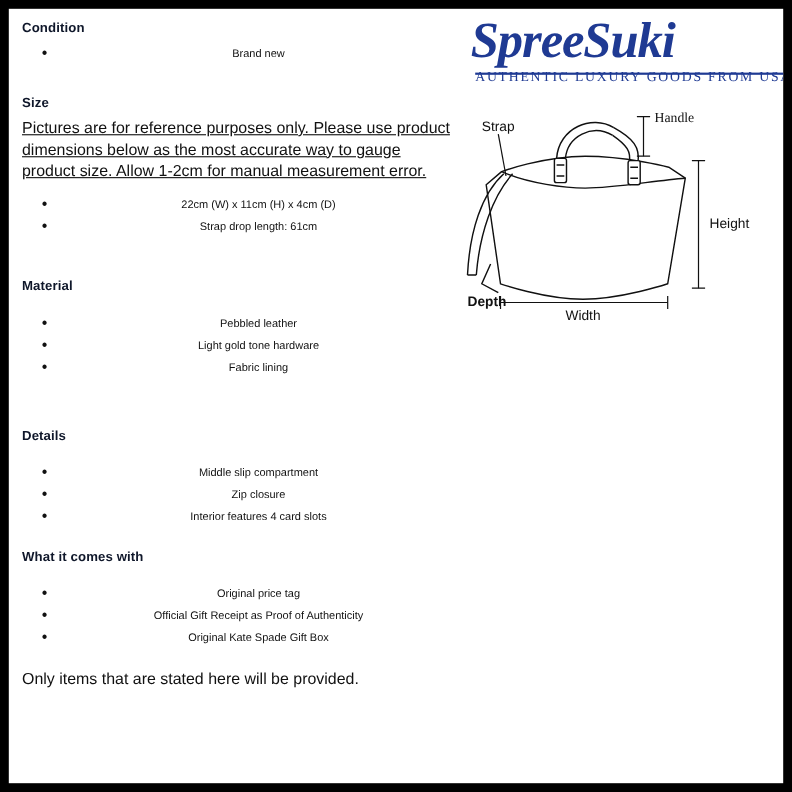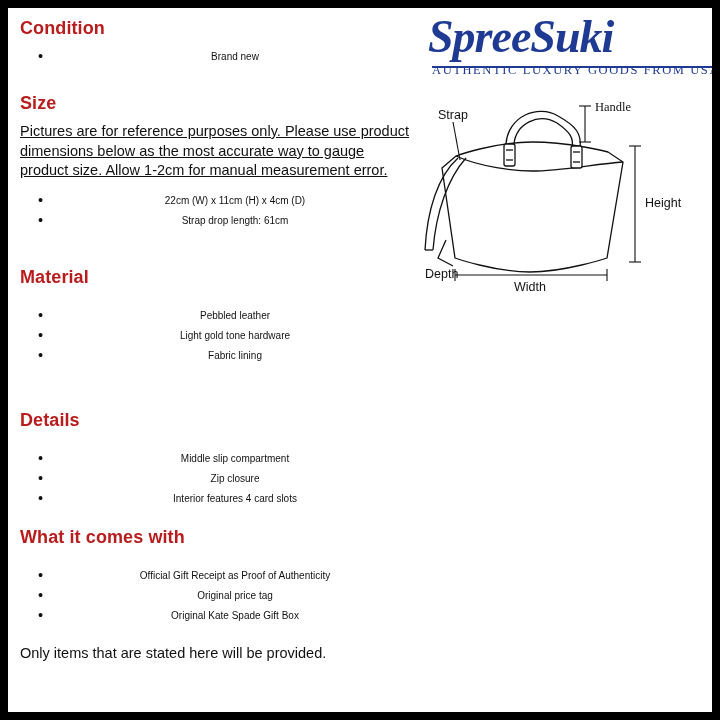--- a/index.html
+++ b/index.html
@@ -22,23 +22,23 @@
     background: #ffffff;
     overflow: hidden;
   }
   .content {
     position: absolute;
     left: 12px;
     top: 10px;
     width: 400px;
   }
   h2.section {
-    font-size: 18px;
+    font-size: 12px;
     font-weight: bold;
-    color: #b91c1c;
+    color: #0f172a;
     margin: 0 0 8px 0;
     letter-spacing: 0.1px;
   }
   .gap-sm { height: 10px; }
   .gap-md { height: 18px; }
   .gap-lg { height: 26px; }
   ul.bullets {
     margin: 0 0 0 0;
     padding: 0 0 0 30px;
     list-style: none;
@@ -176,21 +176,21 @@
         <line x1="35" y1="185" x2="187" y2="185"></line>
         <line x1="35" y1="179" x2="35" y2="191"></line>
         <line x1="187" y1="179" x2="187" y2="191"></line>
 
         <line x1="33" y1="32" x2="40" y2="70"></line>
       </g>
     </svg>
     <div class="dlabel" style="left:18px; top:18px;">Strap</div>
     <div class="dlabel" style="left:175px; top:10px;font-family:Liberation Serif, serif;">Handle</div>
     <div class="dlabel" style="left:225px; top:106px;">Height</div>
-    <div class="dlabel" style="left:5px; top:177px;">Depth</div>
+    <div class="dlabel" style="left:5px; top:177px;font-weight:bold;">Depth</div>
     <div class="dlabel" style="left:94px; top:190px;">Width</div>
   </div>
 
   <div class="content">
 
     <h2 class="section">Condition</h2>
     <ul class="bullets">
       <li>Brand new</li>
     </ul>
 
@@ -224,22 +224,22 @@
       <li>Middle slip compartment</li>
       <li>Zip closure</li>
       <li>Interior features 4 card slots</li>
     </ul>
 
     <div class="gap-md"></div>
 
     <h2 class="section">What it comes with</h2>
     <div class="gap-sm"></div>
     <ul class="bullets">
+      <li>Original price tag</li>
       <li>Official Gift Receipt as Proof of Authenticity</li>
-      <li>Original price tag</li>
       <li>Original Kate Spade Gift Box</li>
     </ul>
 
     <div class="gap-md"></div>
 
     <p class="footer-note">Only items that are stated here will be provided.</p>
   </div>
 
 </div>
 

